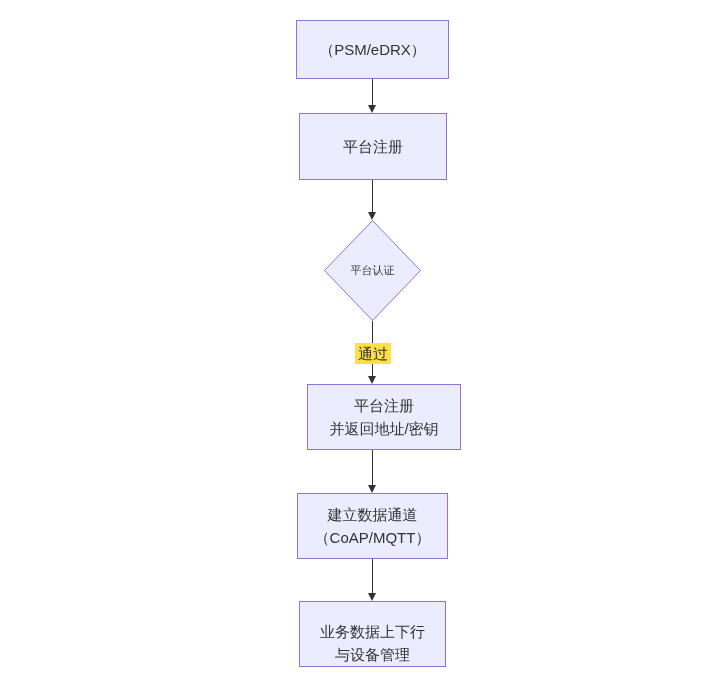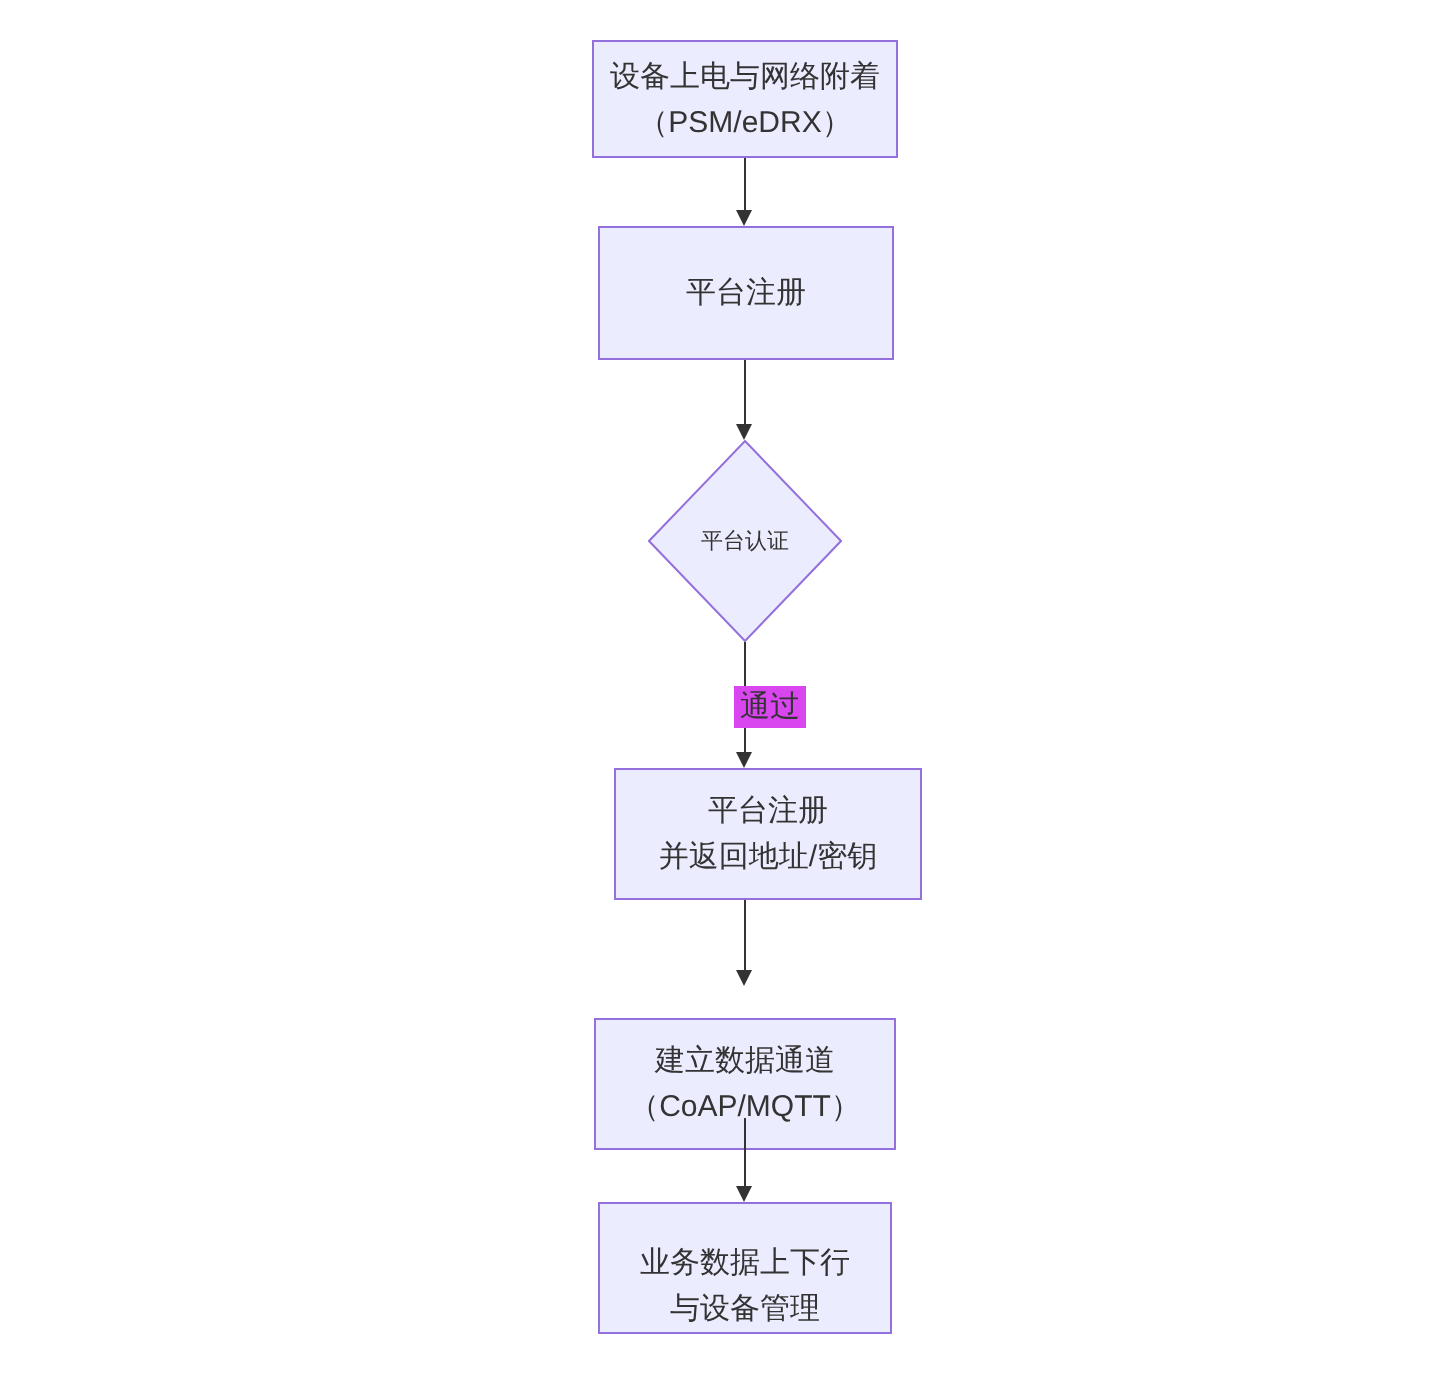--- a/index.html
+++ b/index.html
@@ -65,53 +65,51 @@
     justify-content: center;
     color: #333333;
     font-size: 11px;
     white-space: nowrap;
   }
   .edge-label {
     position: absolute;
     left: 373px;
     top: 343px;
     transform: translateX(-50%);
-    background: #d946ef;
+    background: #fde047;
     color: #333333;
     font-size: 15px;
     line-height: 21px;
     padding: 0 3px;
     white-space: nowrap;
-    margin-left: 12px;
   }
   
   .n0 { left: 296px; top: 20px;  width: 153px; height: 59px; }
   .n1 { left: 299px; top: 113px; width: 148px; height: 67px; }
   .n3 { left: 307px; top: 384px; width: 154px; height: 66px; }
-  .n4 { left: 297px; top: 493px; width: 151px; height: 66px; margin-top: 16px; }
+  .n4 { left: 297px; top: 493px; width: 151px; height: 66px; }
   .n5 { left: 299px; top: 601px; width: 147px; height: 66px; justify-content: flex-end; }
   
   .e0 { top: 79px;  height: 27px; }
   .a0 { top: 105px; }
   .e1 { top: 180px; height: 33px; }
   .a1 { top: 212px; }
   .e2 { top: 321px; height: 56px; }
   .a2 { top: 376px; }
   .e3 { top: 450px; height: 36px; }
   .a3 { top: 485px; }
   .e4 { top: 559px; height: 35px; }
   .a4 { top: 593px; }
 </style>
 </head>
 <body>
 
 <div class="canvas">
 
   <div class="node n0">
-    <span>设备上电与网络附着</span>
     <span>（PSM/eDRX）</span>
   </div>
 
   <div class="edge-line e0"></div>
   <div class="arrowhead a0"></div>
 
   <div class="node n1">
     <span>平台注册</span>
   </div>
 

